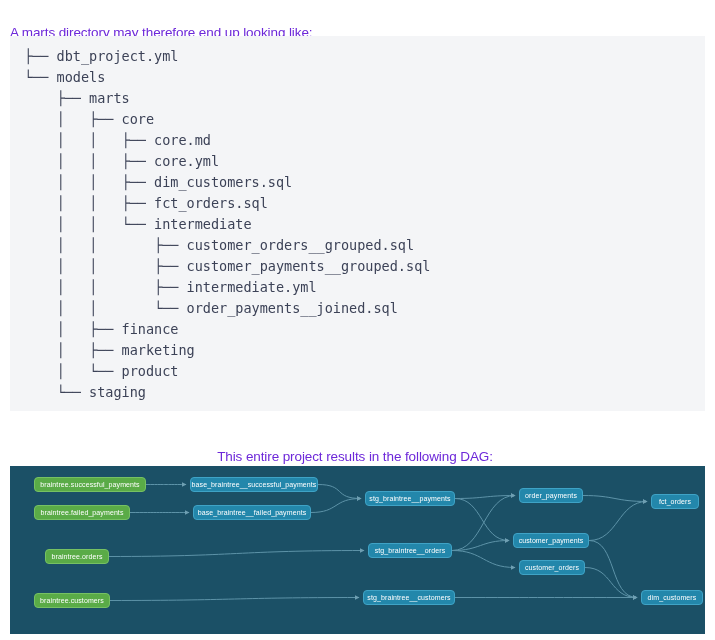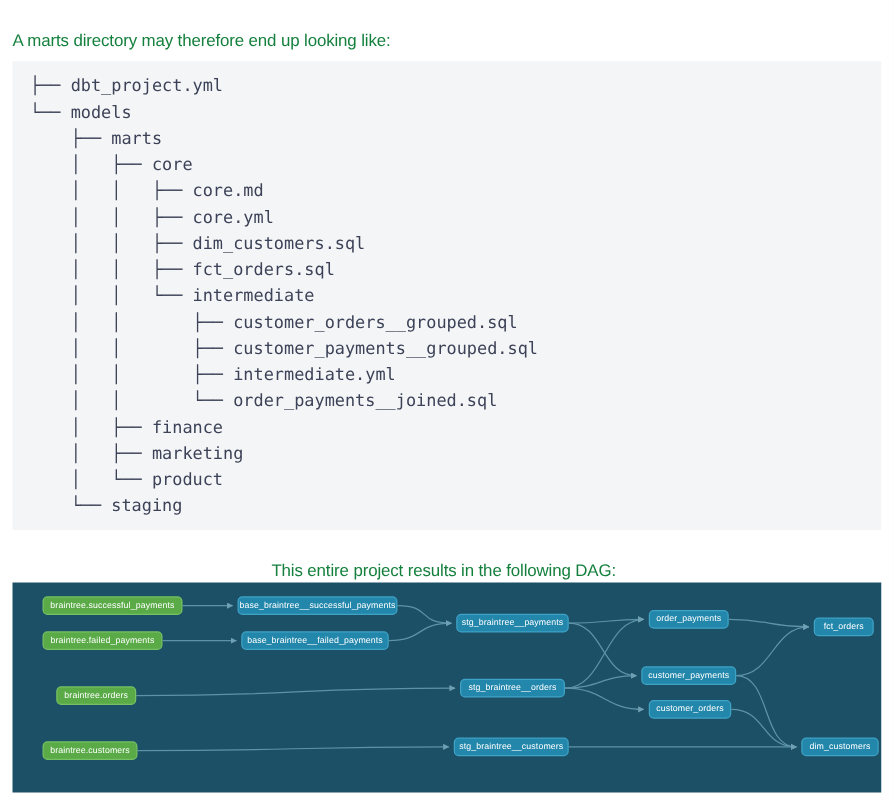--- a/index.html
+++ b/index.html
@@ -19,42 +19,42 @@
     width: 715px;
     height: 640px;
     box-sizing: border-box;
   }
 
   
   .prose {
     font-family: "Liberation Sans", sans-serif;
     font-size: 13.5px;
     line-height: 18px;
-    color: #15803d;
+    color: #6d28d9;
     letter-spacing: -0.1px;
   }
   #intro-paragraph {
     position: absolute;
     left: 10px;
     top: 10px;
     width: 690px;
   }
   #dag-paragraph {
     position: absolute;
     left: 10px;
     top: 434px;
     width: 690px;
     text-align: center;
   }
 
   
   .code-block {
     position: absolute;
     left: 10px;
-    top: 49px;
+    top: 36px;
     width: 695px;
     height: 375px;
     background: #f4f5f7;
     box-sizing: border-box;
     padding: 10px 0 10px 14px;
     overflow: hidden;
   }
   .code-block pre {
     margin: 0;
     font-family: "DejaVu Sans Mono", "Liberation Mono", monospace;

